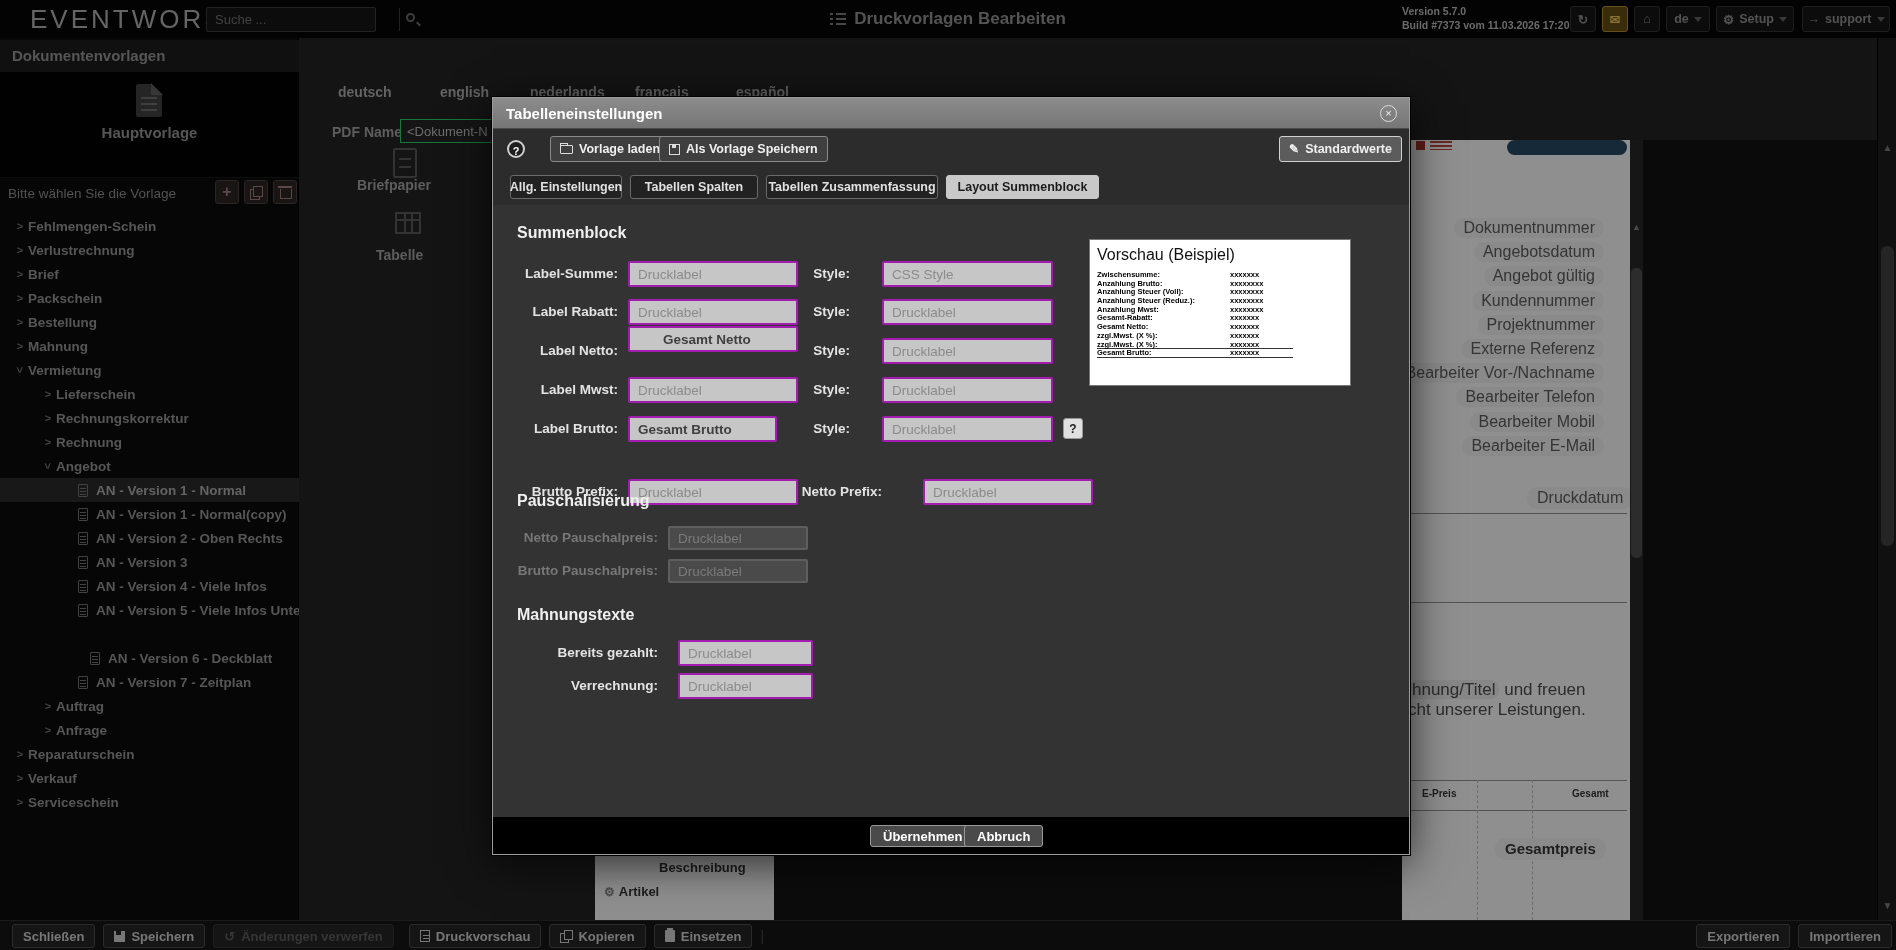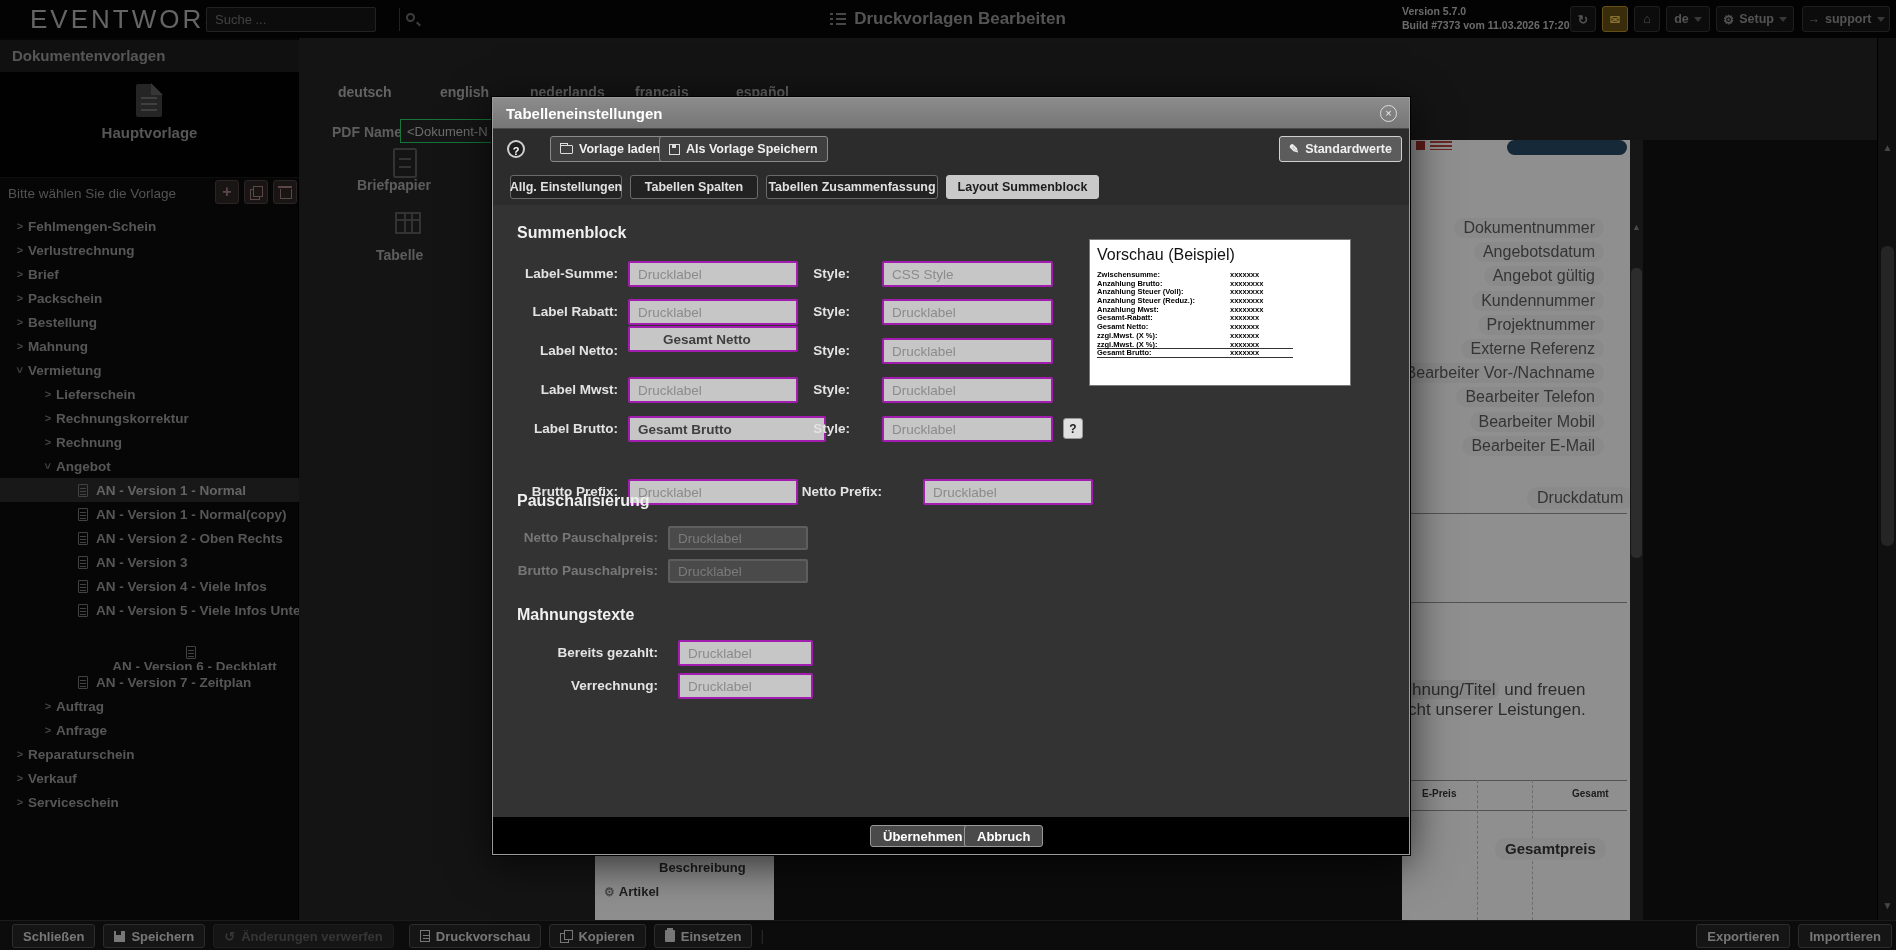--- a/index.html
+++ b/index.html
@@ -278,21 +278,21 @@
         </div>
         <div class="trow" style="padding-left: 78px;">
           <span class="doc-ic"></span>
           <span>AN - Version 4 - Viele Infos</span>
         </div>
         <div class="trow" style="padding-left: 78px;">
           <span class="doc-ic"></span>
           <span>AN - Version 5 - Viele Infos Unterschirft -</span>
         </div>
         <div class="trow" style="padding-left: 78px;"></div>
-        <div class="trow" style="padding-left: 90px; flex-direction: column;">
+        <div class="trow" style="padding-left: 90px;">
           <span class="doc-ic"></span>
           <span>AN - Version 6 - Deckblatt</span>
         </div>
         <div class="trow" style="padding-left: 78px;">
           <span class="doc-ic"></span>
           <span>AN - Version 7 - Zeitplan</span>
         </div>
         <div class="trow" style="padding-left: 40px;">
           <span class="chev">&gt;</span>
           <span>Auftrag</span>
@@ -475,21 +475,21 @@
       <input class="f-input" placeholder="Drucklabel" style="left: 389px; top: 201px; width: 171px;">
       <div class="f-label" style="left: 0px; top: 245px; width: 125px;">Label Netto:</div>
       <input class="f-input" value="Gesamt Netto" style="left: 135px; top: 228px; width: 170px; padding-left: 33px;">
       <div class="f-label" style="left: 300px; top: 245px; width: 57px;">Style:</div>
       <input class="f-input" placeholder="Drucklabel" style="left: 389px; top: 240px; width: 171px;">
       <div class="f-label" style="left: 0px; top: 284px; width: 125px;">Label Mwst:</div>
       <input class="f-input" placeholder="Drucklabel" style="left: 135px; top: 279px; width: 170px;">
       <div class="f-label" style="left: 300px; top: 284px; width: 57px;">Style:</div>
       <input class="f-input" placeholder="Drucklabel" style="left: 389px; top: 279px; width: 171px;">
       <div class="f-label" style="left: 0px; top: 323px; width: 125px;">Label Brutto:</div>
-      <input class="f-input" value="Gesamt Brutto" style="left: 135px; top: 318px; width: 198px;">
+      <input class="f-input" value="Gesamt Brutto" style="left: 135px; top: 318px; width: 149px;">
       <div class="f-label" style="left: 300px; top: 323px; width: 57px;">Style:</div>
       <input class="f-input" placeholder="Drucklabel" style="left: 389px; top: 318px; width: 171px;">
       <div class="f-help" style="left: 570px; top: 320px;">?</div>
       <div class="f-label dim" style="left: 0px; top: 432px; width: 165px;">Netto Pauschalpreis:</div>
       <input class="f-input dim" placeholder="Drucklabel" disabled="" style="left: 175px; top: 428px; width: 140px;">
       <div class="f-label dim" style="left: 0px; top: 465px; width: 165px;">Brutto Pauschalpreis:</div>
       <input class="f-input dim" placeholder="Drucklabel" disabled="" style="left: 175px; top: 461px; width: 140px;">
       <div class="f-label" style="left: 0px; top: 547px; width: 165px;">Bereits gezahlt:</div>
       <input class="f-input" placeholder="Drucklabel" style="left: 185px; top: 542px; width: 135px;">
       <div class="f-label" style="left: 0px; top: 580px; width: 165px;">Verrechnung:</div>

